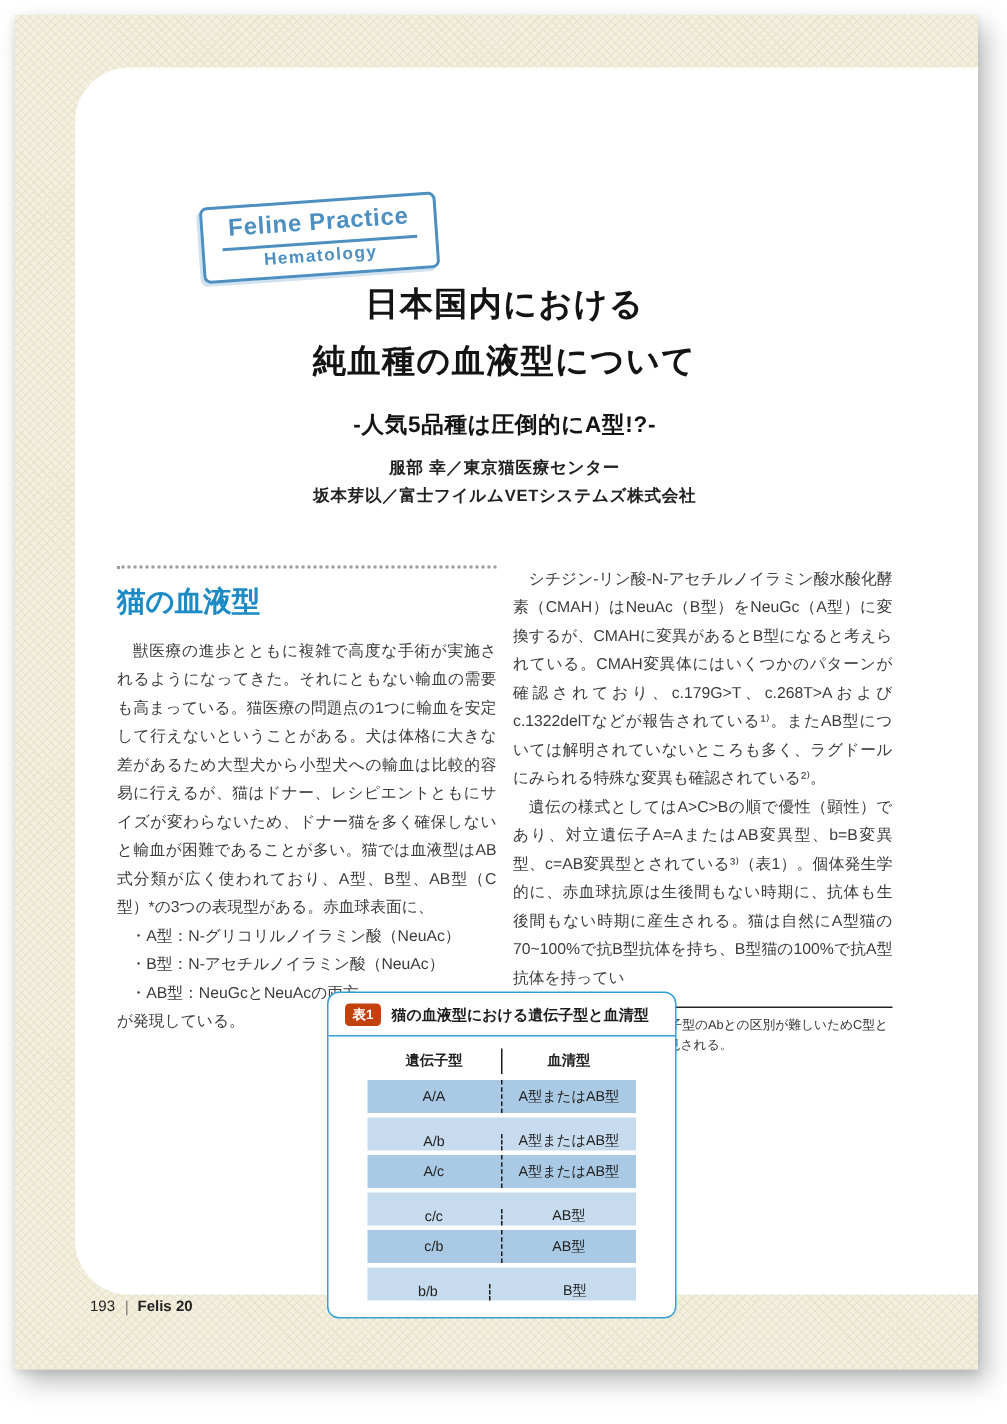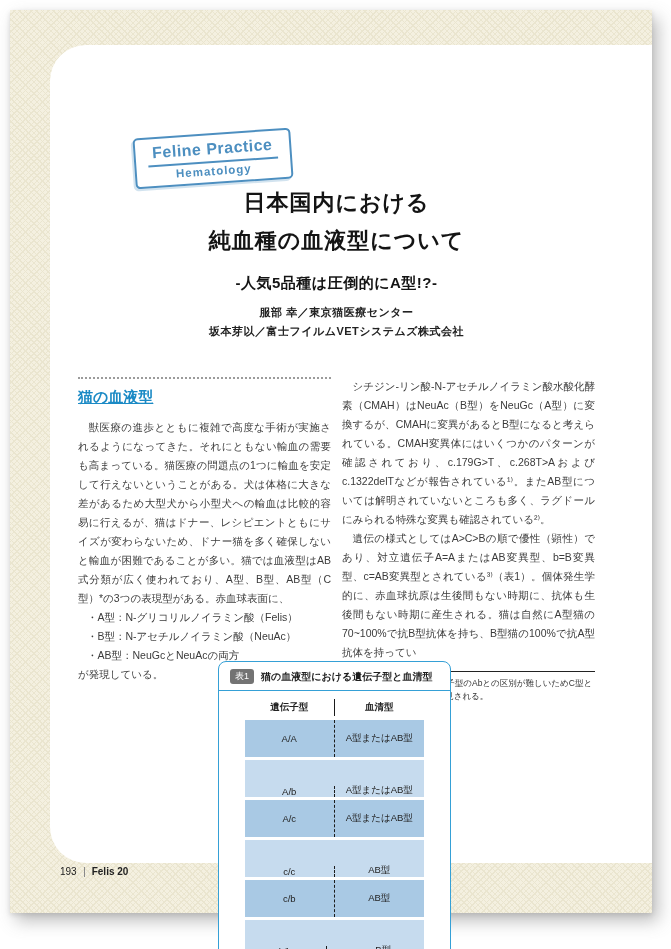--- a/index.html
+++ b/index.html
@@ -48,41 +48,41 @@
   .authors{
     position:absolute;left:0;top:258px;width:100%;text-align:center;
     font-size:11px;line-height:19px;font-weight:700;color:#222;letter-spacing:.5px;
   }
 
   
   .col{position:absolute;top:332px;width:253px;color:#3b3b3b;}
   .col-left{left:0;}
   .col-right{left:264px;}
   .dotted-rule{border-top:2px dotted #9b9b9b;margin-bottom:9px;}
-  .section-title{color:#1b8ac5;font-size:15px;font-weight:800;margin:0 0 11px 0;text-decoration:underline;}
+  .section-title{color:#1b8ac5;font-size:19px;font-weight:800;margin:0 0 11px 0;}
   .body-p{font-size:10.5px;line-height:19px;margin:0;text-indent:1em;text-align:justify;}
   .bullet-p{font-size:10.5px;line-height:19px;margin:0;padding-left:9px;}
   .plain-p{font-size:10.5px;line-height:19px;margin:0;}
   .fn-rule{border-top:1px solid #222;margin-top:9px;padding-top:5px;}
   .footnote{font-size:8.5px;line-height:13px;color:#333;padding-left:1em;text-indent:-1em;margin:0;}
 
   
   .table-card{
     position:absolute;left:140px;top:616px;width:233px;box-sizing:border-box;
     background:#fff;border:1.5px solid #35a0d6;border-radius:8px;
   }
   .card-head{display:flex;align-items:center;gap:7px;padding:7px 11px 6px;}
   .card-badge{
-    background:#737373;color:#fff;font-size:9px;font-weight:400;
+    background:#c2410c;color:#fff;font-size:9px;font-weight:700;
     padding:2px 5px;border-radius:3px;line-height:11px;
   }
   .card-title{font-size:10px;font-weight:800;color:#1e1e1e;}
   .card-divider{border-top:1.5px solid #35a0d6;}
   .tbl{padding:8px 26px 11px;}
-  .trow{display:flex;height:37px;margin-bottom:3px;font-size:9.5px;color:#222;}
+  .trow{display:flex;height:22px;margin-bottom:3px;font-size:9.5px;color:#222;}
   .trow:last-child{margin-bottom:0;gap:16px;}
   .tcell{width:50%;display:flex;align-items:center;justify-content:center;box-sizing:border-box;}
   .thead .tcell-l{border-right:1.5px solid #1a1a1a;}
   .thead{font-weight:700;color:#222;height:17px;margin-bottom:4px;}
   .tcell-l{border-right:1.5px dashed #1a1a1a;}
   .row-dark{background:#a9c9e4;}
   .row-light{background:#c6dbee;align-items:flex-end;}
 
   
   .footer{
@@ -116,21 +116,21 @@
 
       <div class="authors">
         <div>服部 幸／東京猫医療センター</div>
         <div>坂本芽以／富士フイルムVETシステムズ株式会社</div>
       </div>
 
       <div class="col col-left">
         <div class="dotted-rule"></div>
         <h2 class="section-title">猫の血液型</h2>
         <p class="body-p">獣医療の進歩とともに複雑で高度な手術が実施されるようになってきた。それにともない輸血の需要も高まっている。猫医療の問題点の1つに輸血を安定して行えないということがある。犬は体格に大きな差があるため大型犬から小型犬への輸血は比較的容易に行えるが、猫はドナー、レシピエントともにサイズが変わらないため、ドナー猫を多く確保しないと輸血が困難であることが多い。猫では血液型はAB式分類が広く使われており、A型、B型、AB型（C型）*の3つの表現型がある。赤血球表面に、</p>
-        <p class="bullet-p">・A型：N-グリコリルノイラミン酸（Felis）</p>
+        <p class="bullet-p">・A型：N-グリコリルノイラミン酸（NeuAc）</p>
         <p class="bullet-p">・B型：N-アセチルノイラミン酸（NeuAc）</p>
         <p class="bullet-p">・AB型：NeuGcとNeuAcの両方</p>
         <p class="plain-p">が発現している。</p>
       </div>
 
       <div class="col col-right">
         <p class="body-p">シチジン-リン酸-N-アセチルノイラミン酸水酸化酵素（CMAH）はNeuAc（B型）をNeuGc（A型）に変換するが、CMAHに変異があるとB型になると考えられている。CMAH変異体にはいくつかのパターンが確認されており、c.179G&gt;T、c.268T&gt;Aおよびc.1322delTなどが報告されている¹⁾。またAB型については解明されていないところも多く、ラグドールにみられる特殊な変異も確認されている²⁾。</p>
         <p class="body-p">遺伝の様式としてはA&gt;C&gt;Bの順で優性（顕性）であり、対立遺伝子A=AまたはAB変異型、b=B変異型、c=AB変異型とされている³⁾（表1）。個体発生学的に、赤血球抗原は生後間もない時期に、抗体も生後間もない時期に産生される。猫は自然にA型猫の70~100%で抗B型抗体を持ち、B型猫の100%で抗A型抗体を持ってい</p>
         <div class="fn-rule">
           <p class="footnote">※表現型であるAB型と遺伝子型のAbとの区別が難しいためC型と表記されている文献が散見される。</p>

